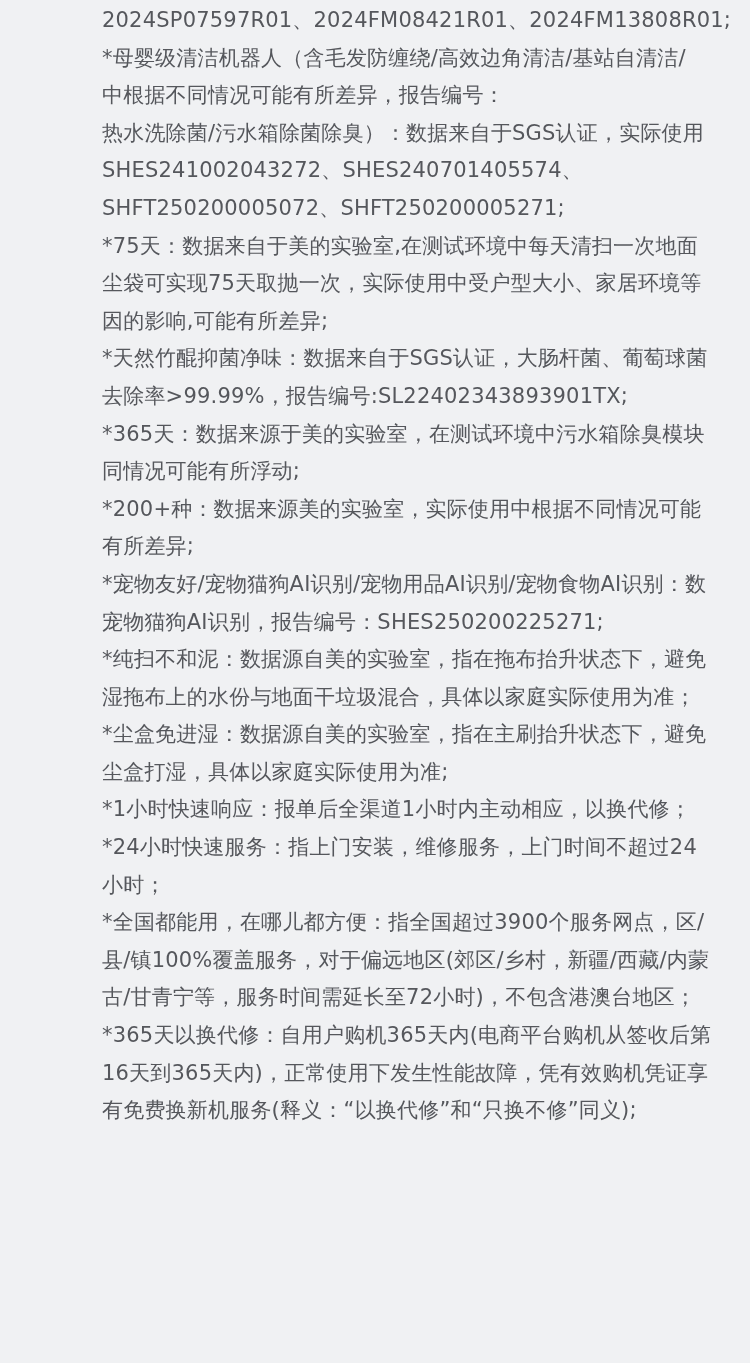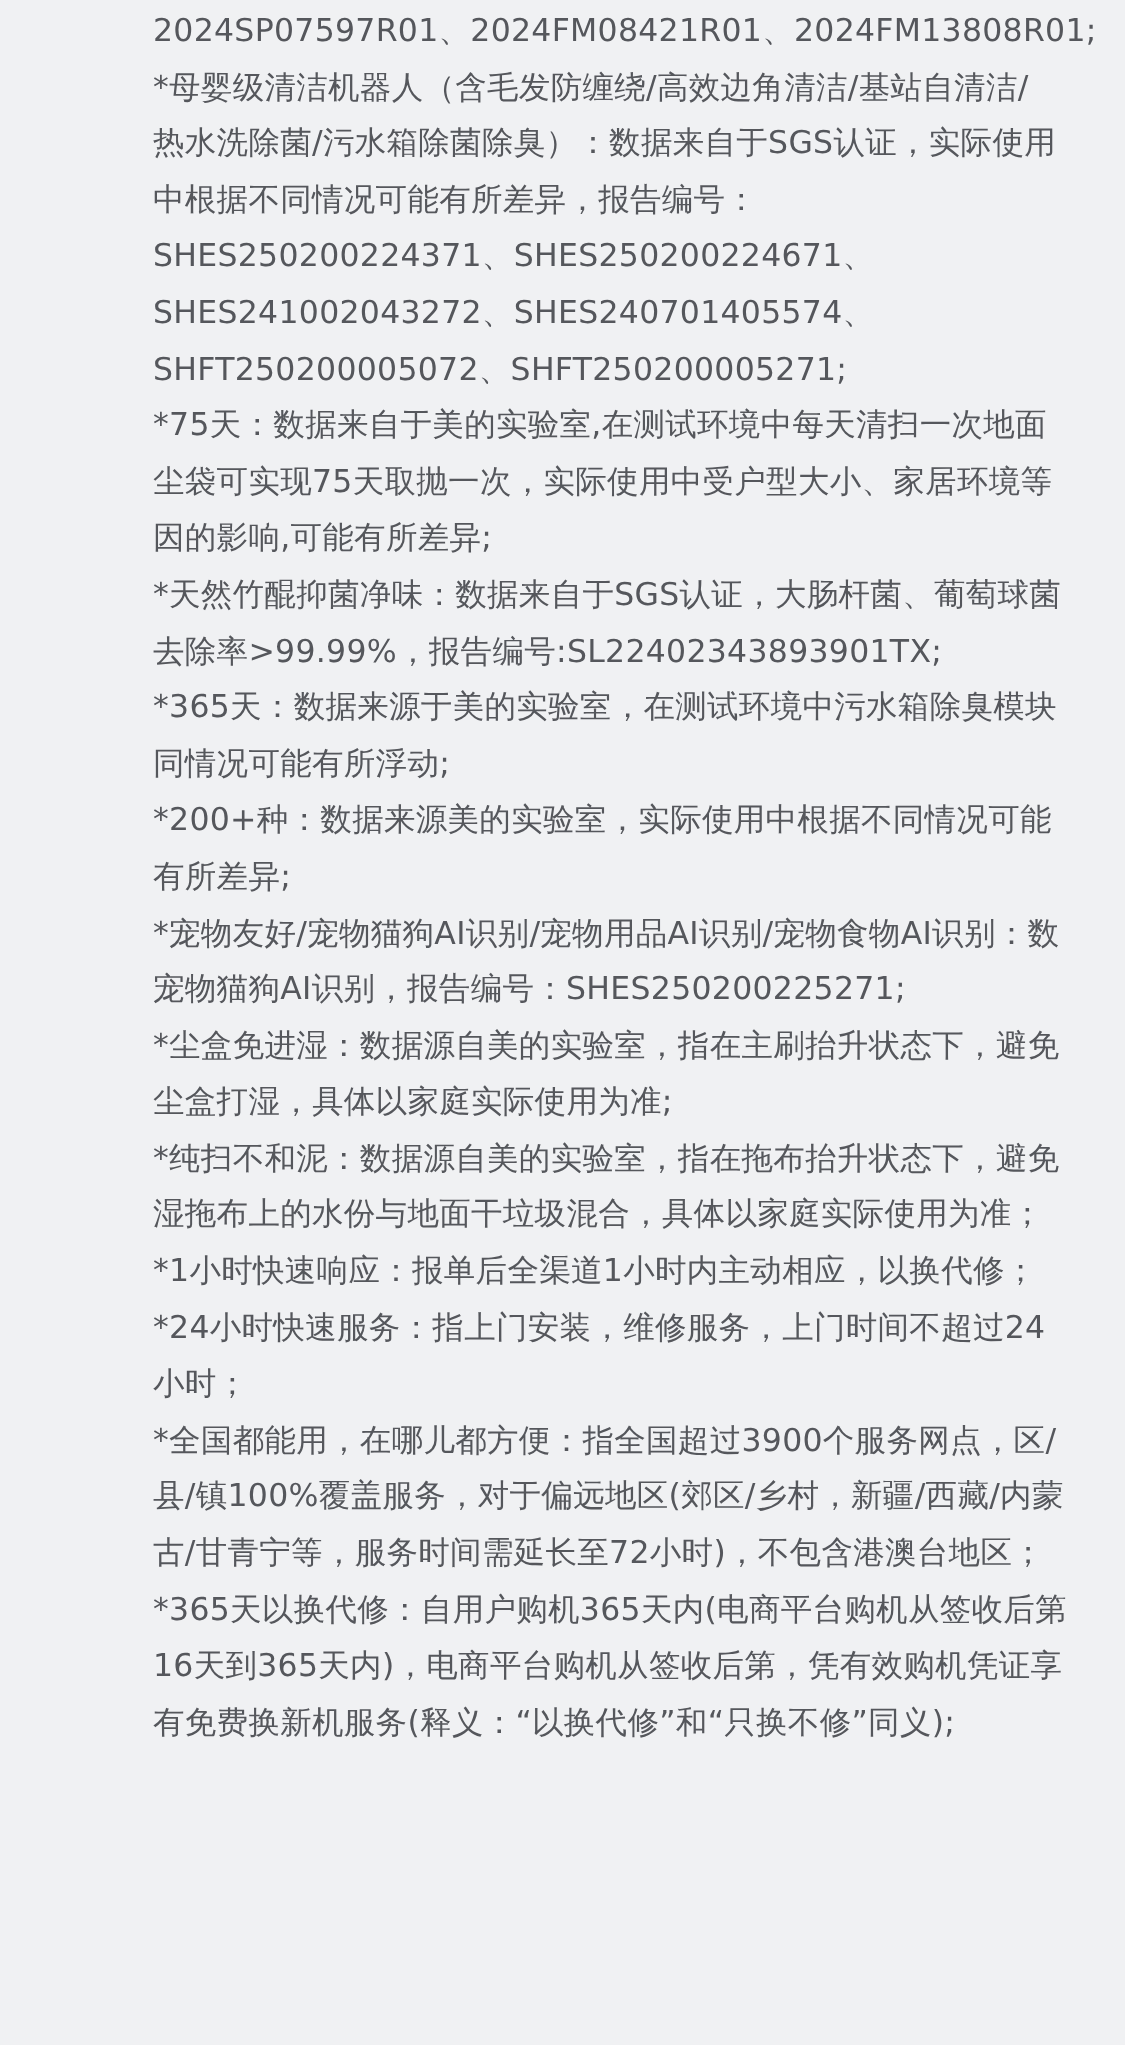--- a/index.html
+++ b/index.html
@@ -33,23 +33,22 @@
 <body>
 
 <div class="page">
 
   <div class="item">
     <div class="line">2024SP07597R01、2024FM08421R01、2024FM13808R01;</div>
   </div>
 
   <div class="item">
     <div class="line">*母婴级清洁机器人（含毛发防缠绕/高效边角清洁/基站自清洁/</div>
+    <div class="line">中根据不同情况可能有所差异，报告编号：</div>
     <div class="line">热水洗除菌/污水箱除菌除臭）：数据来自于SGS认证，实际使用</div>
-    <div class="line">中根据不同情况可能有所差异，报告编号：</div>
-    <div class="line">SHES250200224371、SHES250200224671、</div>
     <div class="line">SHES241002043272、SHES240701405574、</div>
     <div class="line">SHFT250200005072、SHFT250200005271;</div>
   </div>
 
 
   <div class="item">
     <div class="line">*75天：数据来自于美的实验室,在测试环境中每天清扫一次地面</div>
     <div class="line">尘袋可实现75天取抛一次，实际使用中受户型大小、家居环境等</div>
     <div class="line">因的影响,可能有所差异;</div>
   </div>
@@ -68,43 +67,43 @@
     <div class="line">*200+种：数据来源美的实验室，实际使用中根据不同情况可能</div>
     <div class="line">有所差异;</div>
   </div>
 
   <div class="item">
     <div class="line">*宠物友好/宠物猫狗AI识别/宠物用品AI识别/宠物食物AI识别：数</div>
     <div class="line">宠物猫狗AI识别，报告编号：SHES250200225271;</div>
   </div>
 
   <div class="item">
-    <div class="line">*尘盒免进湿：数据源自美的实验室，指在主刷抬升状态下，避免</div>
-    <div class="line">尘盒打湿，具体以家庭实际使用为准;</div>
+    <div class="line">*纯扫不和泥：数据源自美的实验室，指在拖布抬升状态下，避免</div>
+    <div class="line">湿拖布上的水份与地面干垃圾混合，具体以家庭实际使用为准；</div>
   </div>
 
   <div class="item">
-    <div class="line">*纯扫不和泥：数据源自美的实验室，指在拖布抬升状态下，避免</div>
-    <div class="line">湿拖布上的水份与地面干垃圾混合，具体以家庭实际使用为准；</div>
+    <div class="line">*尘盒免进湿：数据源自美的实验室，指在主刷抬升状态下，避免</div>
+    <div class="line">尘盒打湿，具体以家庭实际使用为准;</div>
   </div>
 
   <div class="item">
     <div class="line">*1小时快速响应：报单后全渠道1小时内主动相应，以换代修；</div>
   </div>
 
   <div class="item">
     <div class="line">*24小时快速服务：指上门安装，维修服务，上门时间不超过24</div>
     <div class="line">小时；</div>
   </div>
 
   <div class="item">
     <div class="line">*全国都能用，在哪儿都方便：指全国超过3900个服务网点，区/</div>
     <div class="line">县/镇100%覆盖服务，对于偏远地区(郊区/乡村，新疆/西藏/内蒙</div>
     <div class="line">古/甘青宁等，服务时间需延长至72小时)，不包含港澳台地区；</div>
   </div>
 
   <div class="item">
     <div class="line">*365天以换代修：自用户购机365天内(电商平台购机从签收后第</div>
-    <div class="line">16天到365天内)，电商平台购机从签收后第，凭有效购机凭证享</div>
+    <div class="line">16天到365天内)，正常使用下发生性能故障，凭有效购机凭证享</div>
     <div class="line">有免费换新机服务(释义：“以换代修”和“只换不修”同义);</div>
   </div>
 
 </div>
 
 </body></html>

